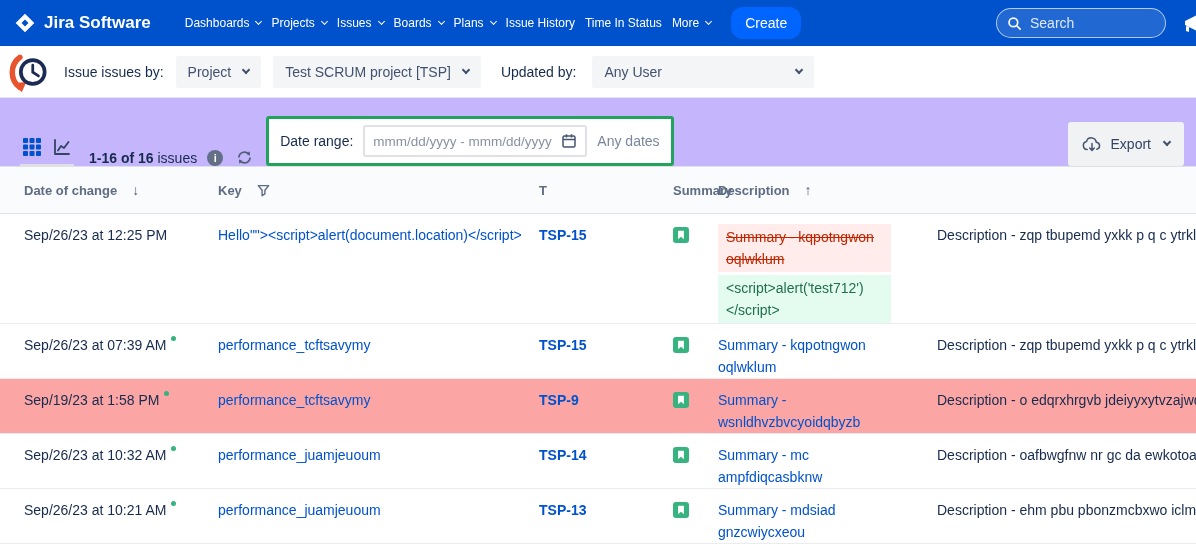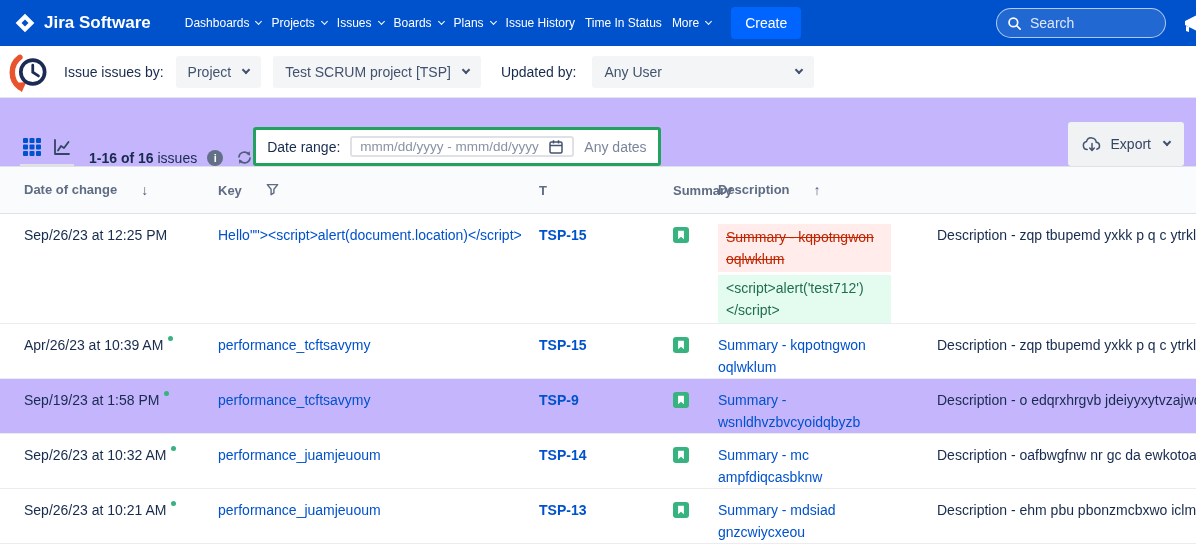--- a/index.html
+++ b/index.html
@@ -5,21 +5,21 @@
   *{box-sizing:border-box;margin:0;padding:0}
   html,body{width:1196px;height:560px;overflow:hidden}
   body{font-family:"Liberation Sans",sans-serif;background:#fff;color:#172B4D}
 
   
   .nav{height:46px;background:#0052CC;display:flex;align-items:center;padding-left:14px;color:#fff;position:relative}
   .brand{display:flex;align-items:center;gap:8px;font-size:17px;font-weight:600;margin-right:34px;cursor:pointer;white-space:nowrap}
   .nav-items{display:flex;gap:10px;font-size:12px}
   .nav-item{display:flex;align-items:center;cursor:pointer;white-space:nowrap;font-weight:500}
   .chev-sm{display:inline-block;width:5px;height:5px;border-right:1.8px solid currentColor;border-bottom:1.8px solid currentColor;transform:rotate(45deg);margin-left:7px;margin-top:-3px}
-  .create-btn{background:#0065FF;color:#fff;border:none;border-radius:4px;font-size:14px;font-weight:500;padding:8px 14px;margin-left:20px;cursor:pointer;font-family:inherit}
+  .create-btn{background:#0065FF;color:#fff;border:none;border-radius:12px;font-size:14px;font-weight:500;padding:8px 14px;margin-left:20px;cursor:pointer;font-family:inherit}
   .search-box{margin-left:auto;margin-right:30px;display:flex;align-items:center;gap:8px;border:1px solid rgba(255,255,255,.65);background:rgba(255,255,255,.13);border-radius:15px;height:30px;padding:0 10px;width:170px}
   .search-box input{background:transparent;border:none;outline:none;color:#fff;font-size:14px;width:100%;font-family:inherit}
   .search-box input::placeholder{color:rgba(255,255,255,.85)}
   .edge-icon{position:absolute;right:-9px;top:11px;cursor:pointer}
 
   
   .filter-bar{height:52px;display:flex;align-items:center;gap:12px;padding:0 16px 0 8px;border-bottom:1px solid #E4E6EA}
   .app-logo{width:44px;height:44px;flex:0 0 auto}
   .lbl{font-size:14px;color:#172B4D;white-space:nowrap}
   .dd{display:flex;align-items:center;background:#F4F5F7;border:none;border-radius:3px;height:32px;padding:0 12px;font-size:14px;color:#42526E;cursor:pointer;font-family:inherit;white-space:nowrap}
@@ -28,34 +28,34 @@
   .dd.wide{min-width:222px;justify-content:space-between;margin-left:4px}
 
   
   .toolbar{height:68px;display:flex;align-items:flex-end;padding:0 10px 0 20px;background:#c4b5fd}
   .view-toggle{display:flex;align-items:center;gap:10px;padding:2px 2px 7px 2px;border-bottom:2px solid #DFE1E6}
   .icon-btn{background:none;border:none;cursor:pointer;display:flex;padding:1px}
   .count{margin-left:15px;font-size:14px;white-space:nowrap}
   .count b{font-weight:700}
   .info-dot{width:16px;height:16px;border-radius:50%;background:#626F86;color:#fff;font-size:11px;font-weight:700;display:inline-flex;align-items:center;justify-content:center;margin-left:10px;flex:0 0 auto}
   .refresh-btn{background:none;border:none;margin-left:13px;cursor:pointer;display:flex}
-  .dr-box{margin-left:0;display:flex;align-items:center;gap:10px;border:3px solid #21A35D;border-radius:3px;padding:6px 11px;background:#fff}
-  .dr-input{display:flex;align-items:center;border:2px solid #DFE1E6;border-radius:3px;height:21px;padding:0 8px;gap:6px;background:#fff}
+  .dr-box{margin-left:13px;display:flex;align-items:center;gap:10px;border:3px solid #21A35D;border-radius:3px;padding:6px 11px;background:#fff}
+  .dr-input{display:flex;align-items:center;border:2px solid #DFE1E6;border-radius:3px;height:32px;padding:0 8px;gap:6px;background:#fff}
   .dr-input input{border:none;outline:none;font-size:13.5px;width:182px;color:#172B4D;font-family:inherit}
   .dr-input input::placeholder{color:#8993A4}
   .muted{color:#7A869A;font-size:14px;white-space:nowrap}
   .export-btn{margin-left:auto;margin-right:2px;display:flex;align-items:center;gap:9px;background:#F1F2F4;border:none;border-radius:3px;height:44px;padding:0 14px;font-size:14px;color:#344563;cursor:pointer;font-family:inherit;font-weight:500}
 
   
   .thead,.trow{display:grid;grid-template-columns:194px 321px 134px 45px 219px minmax(640px,1fr);padding-left:24px}
   .thead{background:#FAFBFC;border-top:1px solid #DFE1E6;border-bottom:1px solid #DFE1E6;height:48px;align-items:center}
-  .th{font-size:13px;font-weight:600;color:#5E6C84;display:flex;gap:24px;padding-right:12px;white-space:nowrap;cursor:pointer}
+  .th{font-size:13px;font-weight:600;color:#5E6C84;display:flex;align-items:center;gap:15px;padding-right:12px;white-space:nowrap;cursor:pointer}
   .sort-arrow{font-size:14px;font-weight:700;color:#505F79}
   .trow{border-bottom:1px solid #EBECF0;padding-top:10px;align-items:start}
-  .trow.selected{background:#c4b5fd}
+  .trow.selected{background:#fca5a5}
   .td{font-size:14px;padding-right:14px;line-height:22px}
   .td.user{white-space:nowrap}
   .td.sum{padding-right:36px}
   .td.desc{white-space:nowrap;overflow:hidden}
   a.link{color:#0052CC;text-decoration:none;cursor:pointer}
   a.key{color:#0052CC;font-weight:600;text-decoration:none;cursor:pointer}
   .dot{display:inline-block;width:5px;height:5px;border-radius:50%;background:#36B37E;margin-left:5px;vertical-align:9px}
   .story{width:16px;height:16px;border-radius:3px;background:#36B37E;display:inline-flex;align-items:center;justify-content:center;margin-top:3px}
   .removed{background:#FFECEB;color:#BF2600;text-decoration:line-through;padding:2px 8px;margin-right:10px}
   .added{background:#E3FCEF;color:#216E4E;padding:2px 8px;margin-right:10px;margin-top:3px}
@@ -249,21 +249,21 @@
         </span>
     </div>
     <div class="td sum">
       <div class="removed">Summary - kqpotngwon oqlwklum</div>
       <div class="added">&lt;script&gt;alert('test712') &lt;/script&gt;</div>
     </div>
     <div class="td desc"><span>Description - zqp tbupemd yxkk p q c ytrkl</span></div>
   </div>
 
   <div class="trow">
-    <div class="td"><span>Apr/26/23 at 10:39 AM</span><span class="dot"></span></div>
+    <div class="td"><span>Sep/26/23 at 07:39 AM</span><span class="dot"></span></div>
     <div class="td user"><a class="link">performance_tcftsavymy</a></div>
     <div class="td"><a class="key">TSP-15</a></div>
     <div class="td">
       <span class="story">
           <svg width="10" height="10" viewBox="0 0 12 12">
             <path d="M2.5 1h7v10L6 8.2 2.5 11z" fill="#fff"></path>
           </svg>
         </span>
     </div>
     <div class="td sum"><a class="link">Summary - kqpotngwon oqlwklum</a></div>

